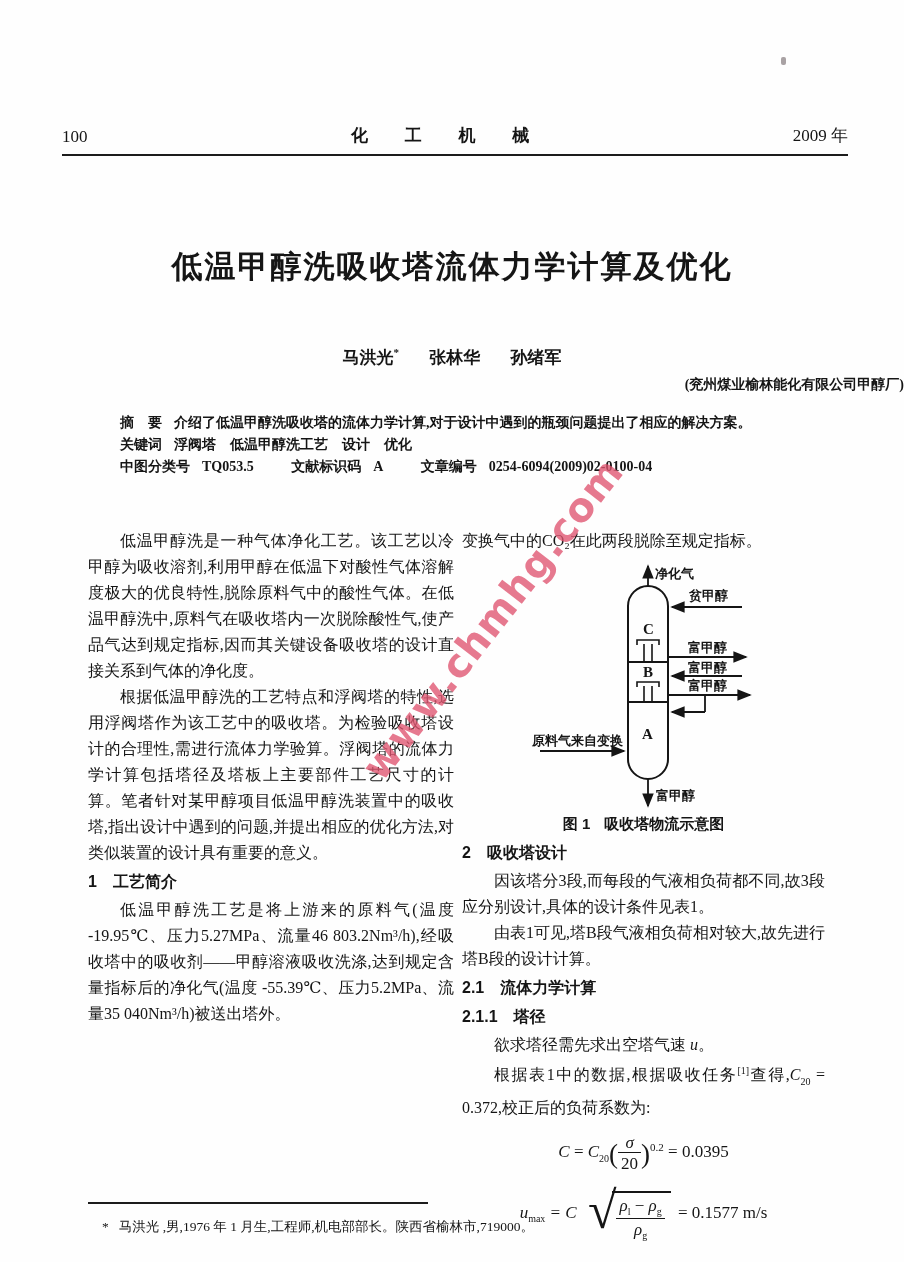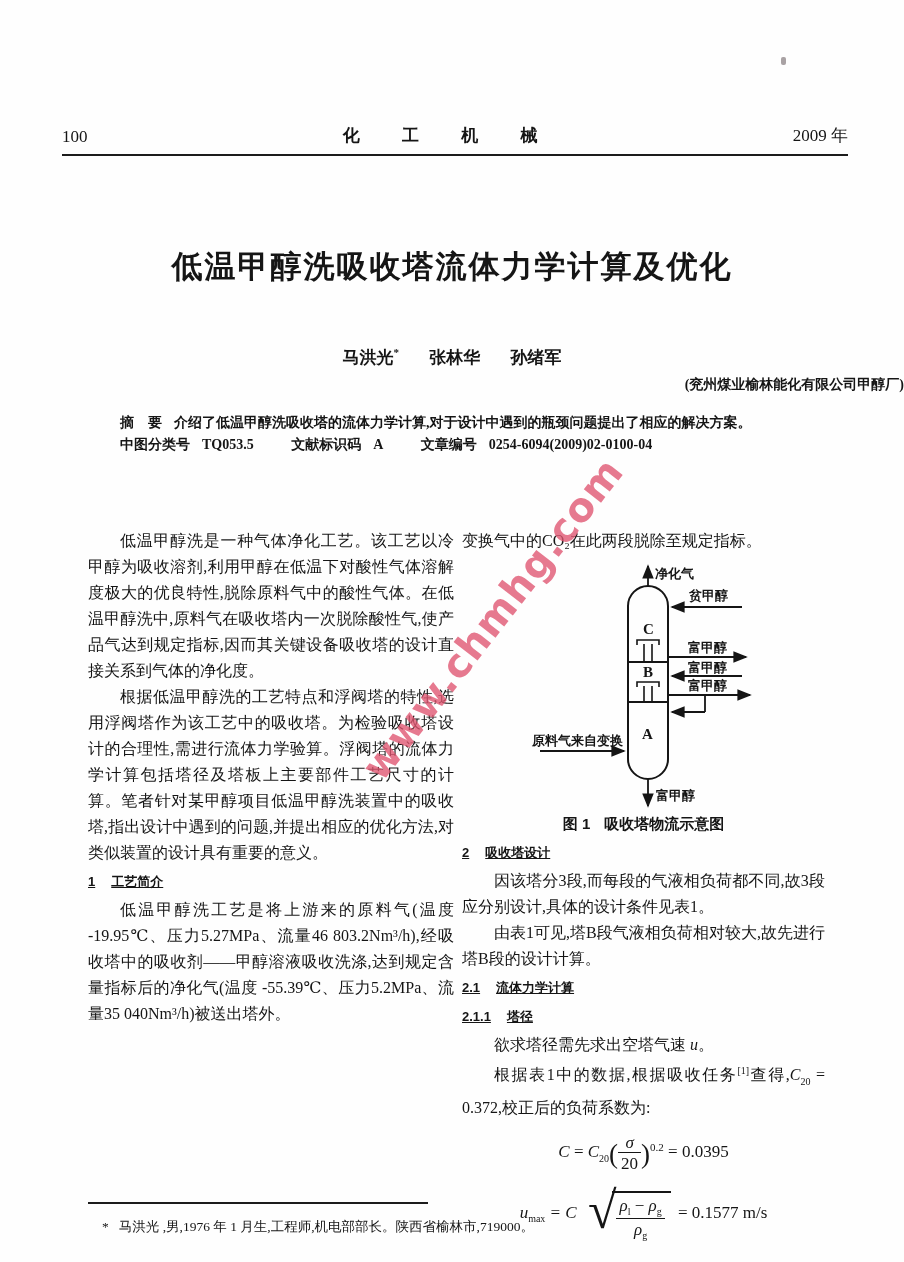--- a/index.html
+++ b/index.html
@@ -10,21 +10,21 @@
     overflow:hidden;
   }
   
   .header{
     position:absolute;left:62px;top:124px;width:786px;
     border-bottom:2.5px solid #1c1c1c;
     display:flex;justify-content:space-between;align-items:flex-end;
     padding-bottom:7px;font-size:17px;
   }
   .header .journal{font-weight:700;letter-spacing:16px;text-indent:16px;
-    font-family:Liberation Mono, monospace;}
+    font-family:Liberation Sans, sans-serif;}
   
   .title{
     position:absolute;left:0;top:246px;width:100%;text-align:center;
     font-size:31px;font-weight:700;letter-spacing:2px;
     font-family:"Liberation Sans","DejaVu Sans",sans-serif;
   }
   .authors{position:absolute;left:0;top:346px;width:100%;text-align:center;
     font-size:17px;font-weight:600;}
   .authors .name{margin:0 13px;}
   .authors sup{font-size:11px;}
@@ -38,21 +38,21 @@
   .abstract .row{margin:0 0 1px;text-align:justify;}
   .abstract .gap{margin-right:34px;}
   
   .col{position:absolute;top:528px;width:366px;font-size:16px;line-height:26px;
     text-align:justify;}
   .col-left{left:88px;}
   .col-right{left:462px;width:363px;}
   .col p{margin:0;text-indent:2em;}
   .col p.noindent{text-indent:0;}
   .sec{font-family:"Liberation Sans","DejaVu Sans",sans-serif;
-    font-size:13px;font-weight:700;margin:3px 0 2px;line-height:26px;text-decoration:underline;}
+    font-size:16px;font-weight:700;margin:3px 0 2px;line-height:26px;}
   .sec .num{margin-right:16px;}
   .sec.light{font-weight:600;}
   sub{font-size:10px;} sup{font-size:10px;}
   
   .figure{margin:2px 0 0;}
   .figure svg{display:block;}
   .fig-caption{text-align:center;font-weight:700;font-size:15px;line-height:24px;
     margin:0 0 4px;font-family:"Liberation Sans","DejaVu Sans",sans-serif;}
   .fig-caption .cap-label{margin-right:14px;}
   
@@ -106,20 +106,23 @@
     <span class="name"><span>马洪光</span><sup>*</sup></span>
     <span class="name">张林华</span>
     <span class="name">孙绪军</span>
   </div>
 
   <div class="affiliation">(兖州煤业榆林能化有限公司甲醇厂)</div>
 
   <div class="abstract">
     <div class="row">
       <span class="lbl">摘　要</span><span>介绍了低温甲醇洗吸收塔的流体力学计算,对于设计中遇到的瓶颈问题提出了相应的解决方案。</span>
+    </div>
+    <div class="row">
+      <span class="lbl">关键词</span><span>浮阀塔　低温甲醇洗工艺　设计　优化</span>
     </div>
     <div class="row">
       <span class="lbl">中图分类号</span><span class="gap">TQ053.5</span>
       <span class="lbl">文献标识码</span><span class="gap">A</span>
       <span class="lbl">文章编号</span><span>0254-6094(2009)02-0100-04</span>
     </div>
   </div>
 
   <div class="col col-left">
     <p>低温甲醇洗是一种气体净化工艺。该工艺以冷甲醇为吸收溶剂,利用甲醇在低温下对酸性气体溶解度极大的优良特性,脱除原料气中的酸性气体。在低温甲醇洗中,原料气在吸收塔内一次脱除酸性气,使产品气达到规定指标,因而其关键设备吸收塔的设计直接关系到气体的净化度。</p>

